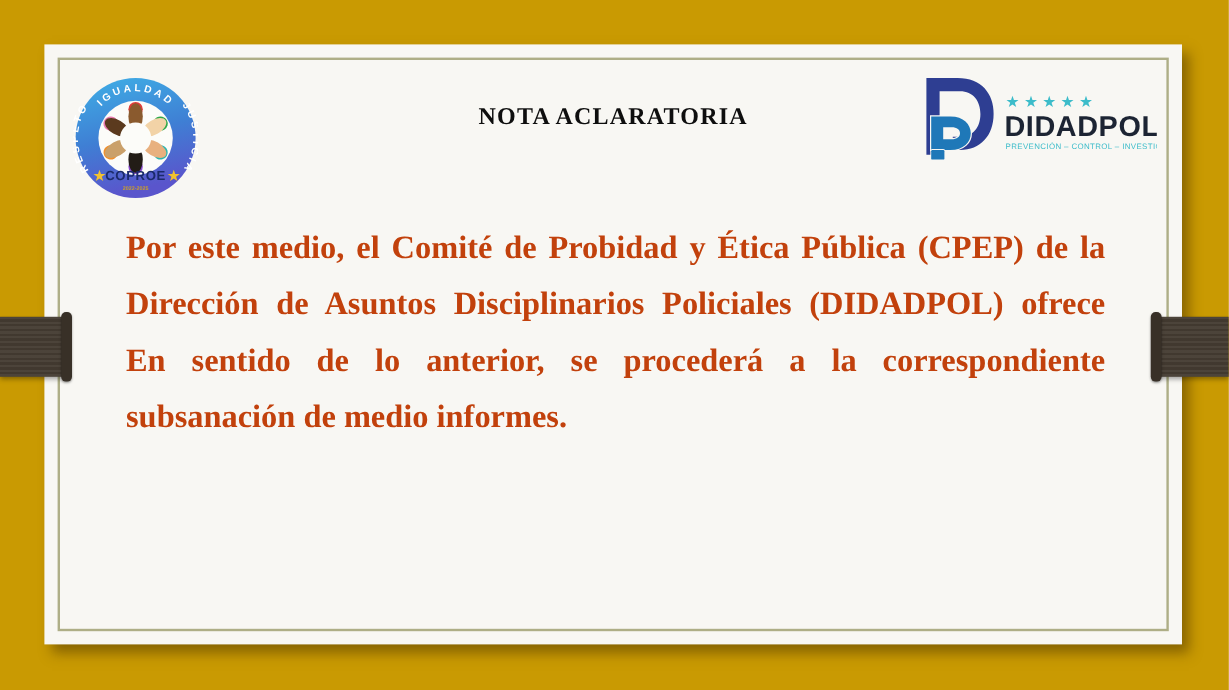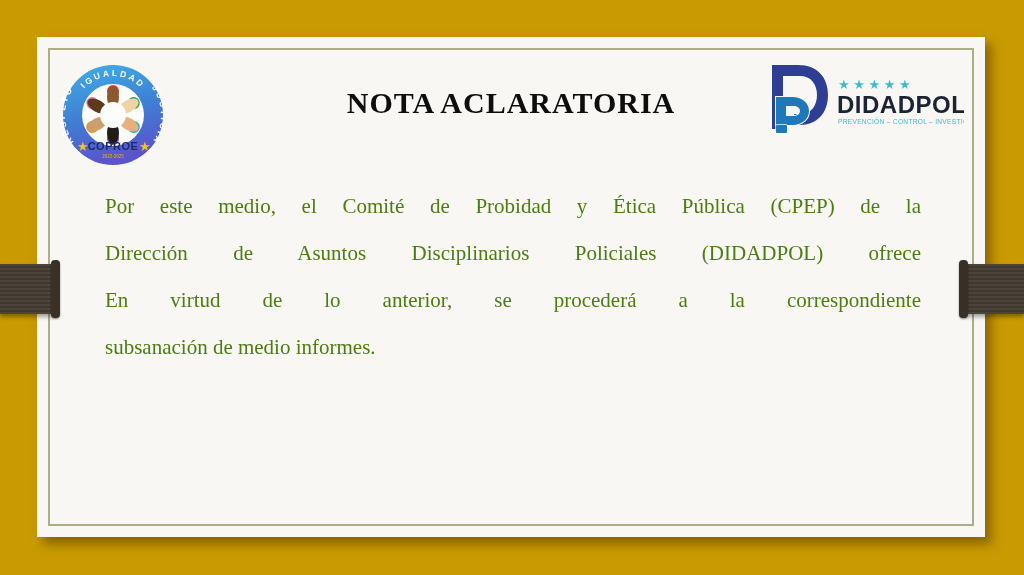--- a/index.html
+++ b/index.html
@@ -16,30 +16,30 @@
   }
   .inner-border{
     position:absolute;left:11px;top:11px;right:11px;bottom:11px;
     border:2px solid #aeae86;
     pointer-events:none;
   }
   .title{
     position:absolute;left:0;top:49px;width:100%;
     text-align:center;
     font-family:"Liberation Serif", serif;
-    font-weight:700;font-size:30px;letter-spacing:1px;color:#0e0e0e;
+    font-weight:700;font-size:20px;letter-spacing:1px;color:#0e0e0e;
   }
   .coproe{position:absolute;left:24px;top:23px;width:104px;height:110px;}
   .didadpol{position:absolute;left:725px;top:22px;width:202px;height:76px;}
   .textblock{
     position:absolute;left:68px;top:146px;width:816px;
   }
   .line{
     font-family:"Liberation Serif", serif;
-    font-weight:400;font-size:21px;color:#4d7c0f;
+    font-weight:700;font-size:27px;color:#c2410c;
     line-height:47px;height:47px;white-space:nowrap;
     text-align:justify;text-align-last:justify;
   }
   .line.lastline{text-align-last:left;}
   .ribbon{
     position:absolute;top:264px;height:50px;width:57px;
     background:#453c32;
     background-image:repeating-linear-gradient(180deg, rgba(255,255,255,0.04) 0 2px, rgba(0,0,0,0.06) 2px 4px);
     z-index:5;
     box-shadow:0 3px 4px rgba(0,0,0,0.35);
@@ -121,21 +121,21 @@
       <rect x="14" y="66" width="11" height="8" rx="1" fill="#1f78b8" stroke="#f8f7f3" stroke-width="1.5" paint-order="stroke"></rect>
     </g>
     <text x="76" y="30" font-family="Liberation Sans, sans-serif" font-size="13" fill="#3cbcca">★ ★ ★ ★ ★</text>
     <text x="75" y="54" font-family="Liberation Sans, sans-serif" font-weight="700" font-size="24" letter-spacing="0.5" fill="#1c2433">DIDADPOL</text>
     <text x="76" y="65" font-family="Liberation Sans, sans-serif" font-size="6.6" letter-spacing="0.3" fill="#3cbcca">PREVENCIÓN – CONTROL – INVESTIGACIÓN</text>
   </svg>
 
   <div class="textblock">
     <div class="line">Por este medio, el Comité de Probidad y Ética Pública (CPEP) de la</div>
     <div class="line">Dirección de Asuntos Disciplinarios Policiales (DIDADPOL) ofrece</div>
-    <div class="line">En virtud de lo anterior, se procederá a la correspondiente</div>
+    <div class="line">En sentido de lo anterior, se procederá a la correspondiente</div>
     <div class="line lastline">subsanación de medio informes.</div>
   </div>
 </div>
 
 <div class="ribbon left">
   <div class="cap"></div>
 </div>
 <div class="ribbon right">
   <div class="cap"></div>
 </div>

